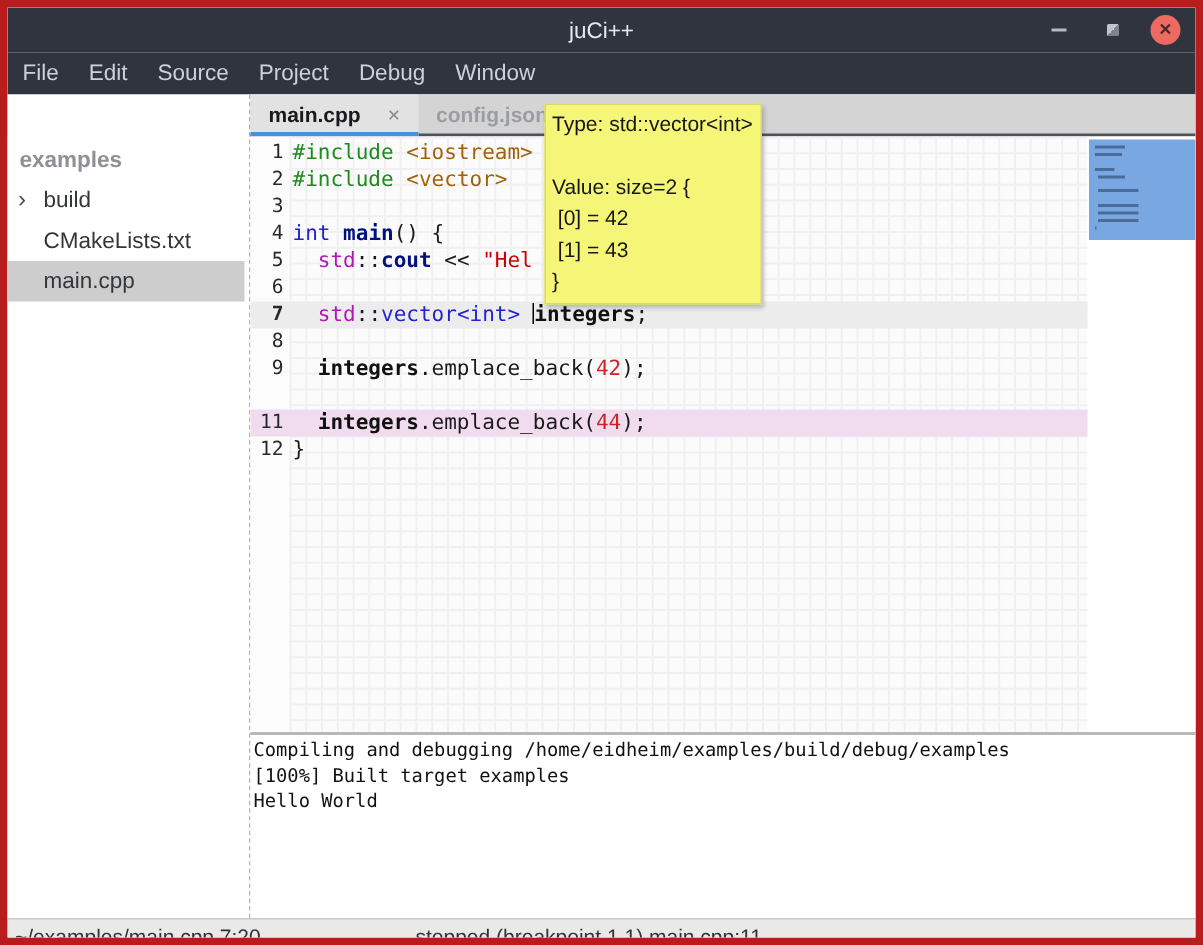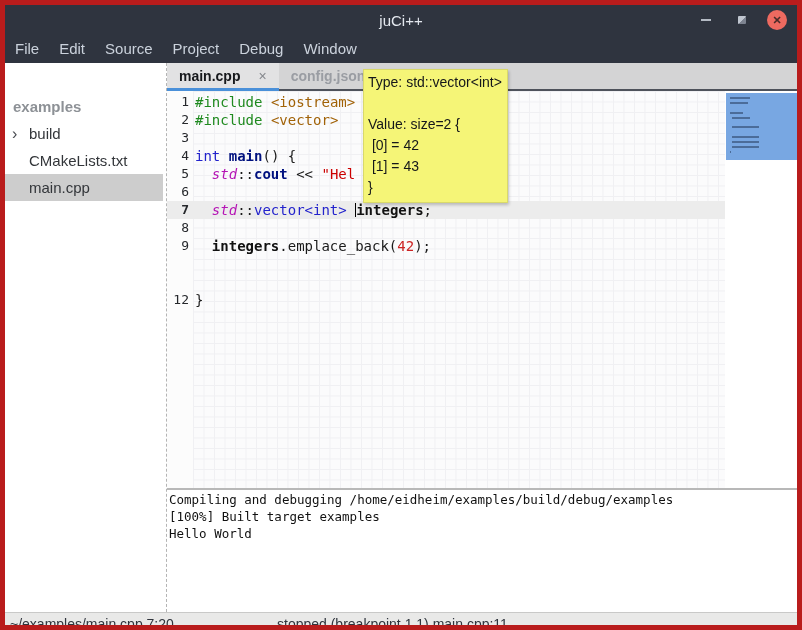--- a/index.html
+++ b/index.html
@@ -61,21 +61,21 @@
   .row.current { background:var(--curbg,#ececec); }
   .row.breakpoint { background:var(--brkbg,#f1dcef); }
   .ln { width:22px; flex:none; text-align:right; font-family:"DejaVu Sans Mono",monospace; font-size:13px; line-height:18px; color:#26282c; }
   .row.current .ln { font-weight:bold; }
   .code { margin-left:6px; font-family:"DejaVu Sans Mono",monospace; font-size:14px; line-height:18px; }
 
   .tk-pre  { color:#1f8a1f; }
   .tk-inc  { color:#a16207; }
   .tk-kw   { color:#2323cc; }
   .tk-fn   { color:#00117f; font-weight:bold; }
-  .tk-ns   { color:#b515b5;font-style:italic; }
+  .tk-ns   { color:#b515b5; }
   .tk-str  { color:#cc0000; }
   .tk-num  { color:#cc2424; }
   .tk-pl   { color:#1a1a1a; }
   .tk-bold { color:#111; font-weight:bold; }
   .cursor  { display:inline-block; width:1px; height:14px; background:#000; vertical-align:-2px; }
 
   
   .hdivider { height:2px; background:#b8b8b8; flex:none; }
   .output { flex:1; background:#fff; padding:1px 0 0 2px; overflow:hidden; }
   .out-line { font-family:"DejaVu Sans Mono",monospace; font-size:12.5px; line-height:17px; color:#111; white-space:pre; }
@@ -161,20 +161,21 @@
         <div class="rows" id="rows">
             <div class="row" style="top: 2px;"><span class="ln">1</span><span class="code"><span class="tk-pre">#include</span><span class="tk-pl"> </span><span class="tk-inc">&lt;iostream&gt;</span></span></div>
             <div class="row" style="top: 20px;"><span class="ln">2</span><span class="code"><span class="tk-pre">#include</span><span class="tk-pl"> </span><span class="tk-inc">&lt;vector&gt;</span></span></div>
             <div class="row" style="top: 38px;"><span class="ln">3</span><span class="code"></span></div>
             <div class="row" style="top: 56px;"><span class="ln">4</span><span class="code"><span class="tk-kw">int</span><span class="tk-pl"> </span><span class="tk-fn">main</span><span class="tk-pl">() {</span></span></div>
             <div class="row" style="top: 74px;"><span class="ln">5</span><span class="code"><span class="tk-pl">  </span><span class="tk-ns">std</span><span class="tk-pl">::</span><span class="tk-fn">cout</span><span class="tk-pl"> &lt;&lt; </span><span class="tk-str">"Hel</span></span></div>
             <div class="row" style="top: 92px;"><span class="ln">6</span><span class="code"></span></div>
             <div class="row current" style="top: 110px;"><span class="ln">7</span><span class="code"><span class="tk-pl">  </span><span class="tk-ns">std</span><span class="tk-pl">::</span><span class="tk-kw">vector&lt;int&gt;</span><span class="tk-pl"> </span><span class="cursor"></span><span class="tk-bold">integers</span><span class="tk-pl">;</span></span></div>
             <div class="row" style="top: 128px;"><span class="ln">8</span><span class="code"></span></div>
             <div class="row" style="top: 146px;"><span class="ln">9</span><span class="code"><span class="tk-pl">  </span><span class="tk-bold">integers</span><span class="tk-pl">.emplace_back(</span><span class="tk-num">42</span><span class="tk-pl">);</span></span></div>
+            <div class="row breakpoint" style="top: 182px;"><span class="ln">11</span><span class="code"><span class="tk-pl">  </span><span class="tk-bold">integers</span><span class="tk-pl">.emplace_back(</span><span class="tk-num">44</span><span class="tk-pl">);</span></span></div>
             <div class="row" style="top: 200px;"><span class="ln">12</span><span class="code"><span class="tk-pl">}</span></span></div>
           </div>
       </div>
 
       <div class="hdivider"></div>
       <div class="output" id="output">
           <div class="out-line">Compiling and debugging /home/eidheim/examples/build/debug/examples</div>
           <div class="out-line">[100%] Built target examples</div>
           <div class="out-line">Hello World</div>
         </div>

